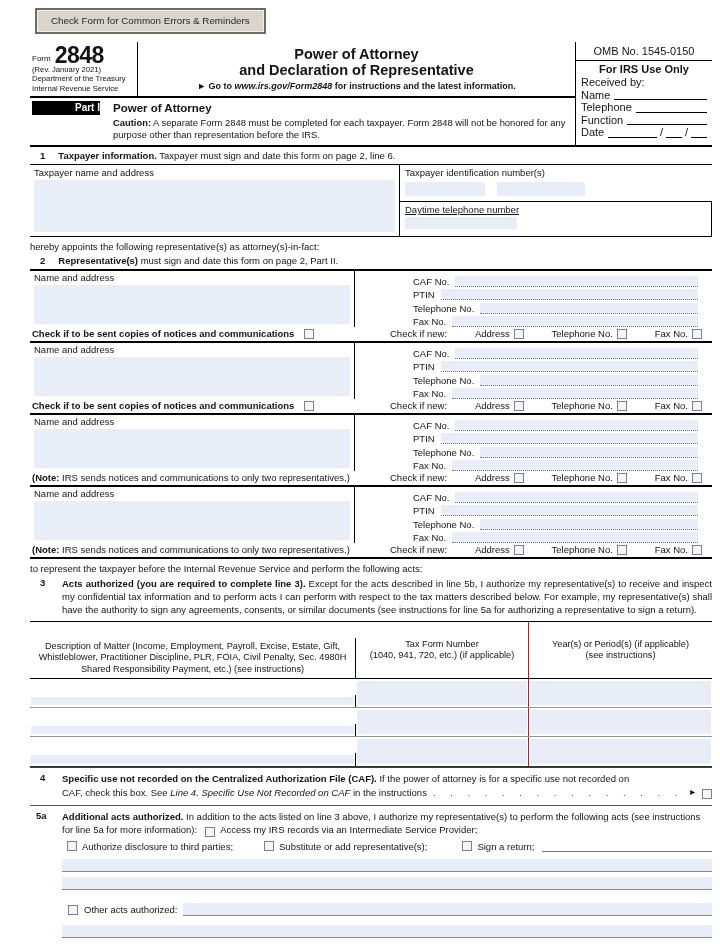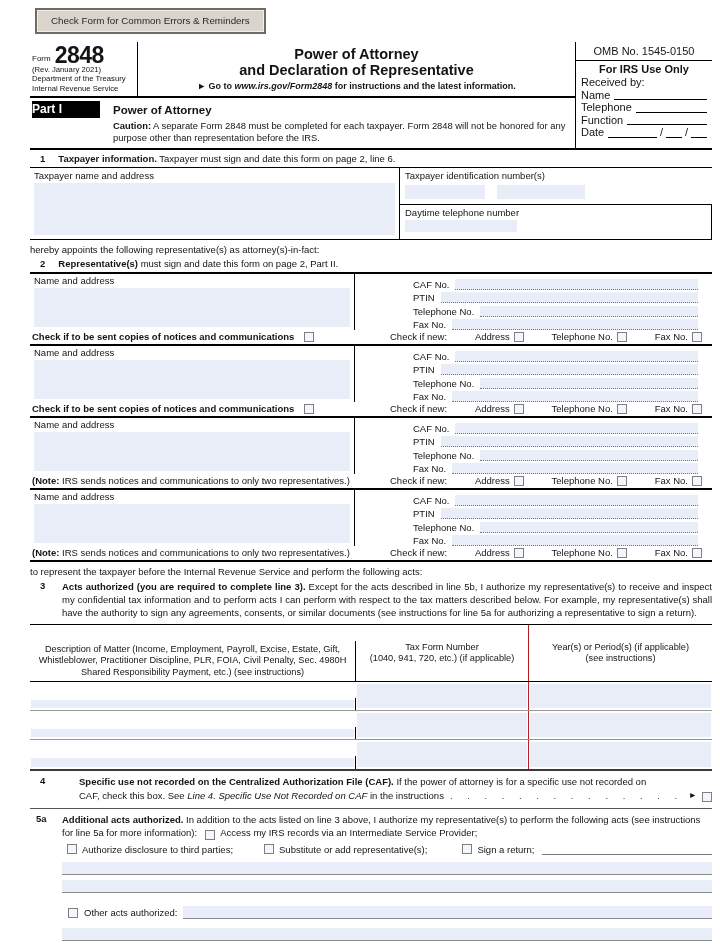--- a/index.html
+++ b/index.html
@@ -26,34 +26,34 @@
   .t1 { font-size:14.5px; font-weight:bold; line-height:16px; }
   .goto { font-size:9px; font-weight:bold; margin-top:3px; }
   .omb { width:144px; border-left:1.5px solid #000; font-size:11px; }
   .omb1 { text-align:center; padding:3px 0 3px; border-bottom:1px solid #000; }
   .omb2 { text-align:center; font-weight:bold; padding:2px 0 1px; }
   .ombrow { display:flex; padding:0 5px; height:12.5px; }
   .uf { flex:1; border-bottom:1px solid #000; margin:0 0 1px 4px; }
   .ufs { flex:0 0 16px; border-bottom:1px solid #000; margin:0 0 1px 3px; }
   .slash { margin-left:3px; }
   .partrow { display:flex; align-items:center; margin:3px 0 2px; padding-left:2px; }
-  .badge { background:#000; color:#fff; font-weight:bold; font-size:12px; width:68px; text-align:left; padding:1px 0 2px; }
+  .badge { background:#000; color:#fff; font-weight:bold; font-size:10px; width:68px; text-align:right; padding:1px 0 2px; }
   .ptitle { font-weight:bold; font-size:11.5px; margin-left:13px; }
   .caution { margin:0 0 4px 83px; font-size:9.4px; line-height:12px; width:462px; }
   
   .lhdr { padding:3px 0 3px 10px; border-bottom:1px solid #000; }
   .lnum { font-weight:bold; margin-right:13px; }
   .tpt { display:flex; border-bottom:1px solid #000; height:72px; }
   .tpl { flex:1; border-right:1px solid #000; padding:2px 4px 4px; display:flex; flex-direction:column; }
   .fillarea { flex:1; margin-top:2px; }
   .tpr { width:312px; display:flex; flex-direction:column; }
   .tin { border-bottom:1px solid #000; padding:2px 5px 5px; }
   .tinboxes { display:flex; gap:12px; margin-top:4px; }
   .tb1 { width:80px; height:14px; } .tb2 { width:88px; height:14px; }
-  .phr { display:flex; flex:1; }
+  .phr { display:flex; flex:1;text-decoration:underline; }
   .day { flex:1; border-right:1px solid #000; padding:2px 5px 3px; }
   .plan { width:165px; padding:2px 5px 3px; }
   .strip { height:12px; margin-top:2px; }
   .hereby { padding:4px 0 3px; }
   .l2hdr { padding:0 0 3px 10px; border-bottom:2px solid #000; }
   
   .rep { border-bottom:2px solid #000; }
   .rtop { display:flex; }
   .rleft { width:325px; border-right:1px solid #000; padding:1px 4px 3px; display:flex; flex-direction:column; }
   .rright { flex:1; padding:2px 14px 0 58px; }
@@ -77,21 +77,21 @@
   .c1 { width:326px; border-right:1px solid #000;margin-top:16px; }
   .c2 { width:173px; border-right:1px solid #b91c1c; }
   .c3 { flex:1; }
   .ahdr .c2, .ahdr .c3 { display:flex; flex-direction:column; justify-content:center; }
   .arow { display:flex; height:29px; border-bottom:1px solid #969696; }
   .arow:last-child { border-bottom:none; }
   .arow > div { padding:2px 1px; }
   .arow .inner { height:100%; }
   
   .l4 { display:flex; margin-top:4px; border-bottom:1px solid #555; padding-bottom:6px; }
-  .l4c { flex:1; line-height:13px;margin-left:17px; }
+  .l4c { flex:1; line-height:13px; }
   .dotline { display:flex; align-items:flex-end; margin-top:1px; }
   .dots { flex:1; overflow:hidden; white-space:nowrap; margin:0 6px; letter-spacing:6px; color:#333; }
   .arrow { font-size:8.5px; margin-right:5px; }
   
   .l5 { display:flex; margin-top:4px; }
   .l5 .numcol { padding-left:6px; }
   .l5c { flex:1; }
   .l5c p { line-height:13px; }
   .inlinecb { margin:0 5px -2px 8px; }
   .cbrow { display:flex; align-items:center; margin-top:4px; }

